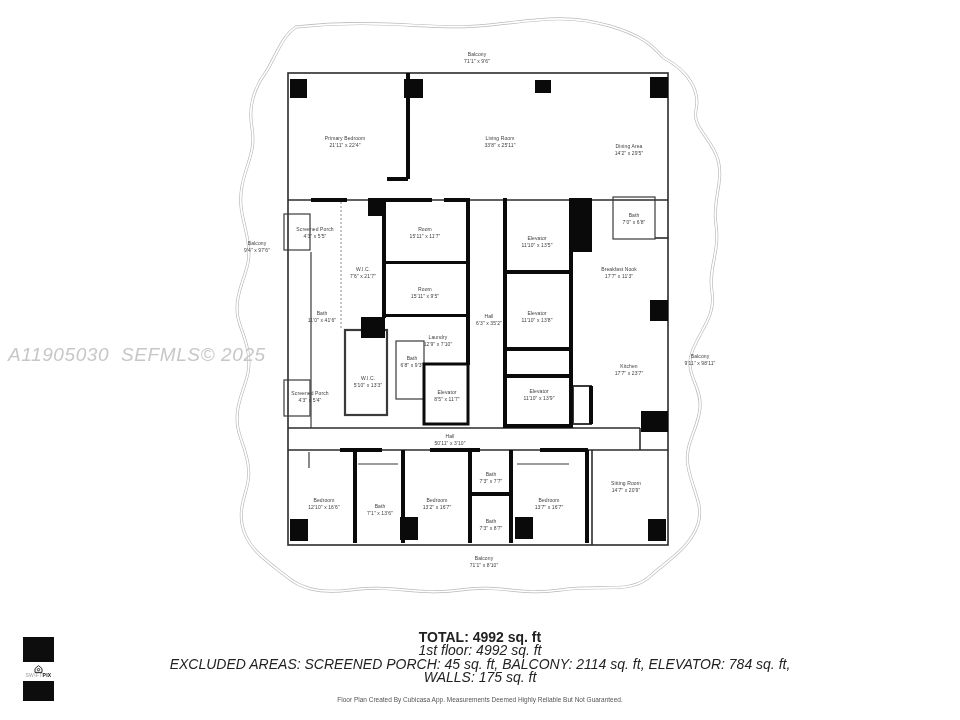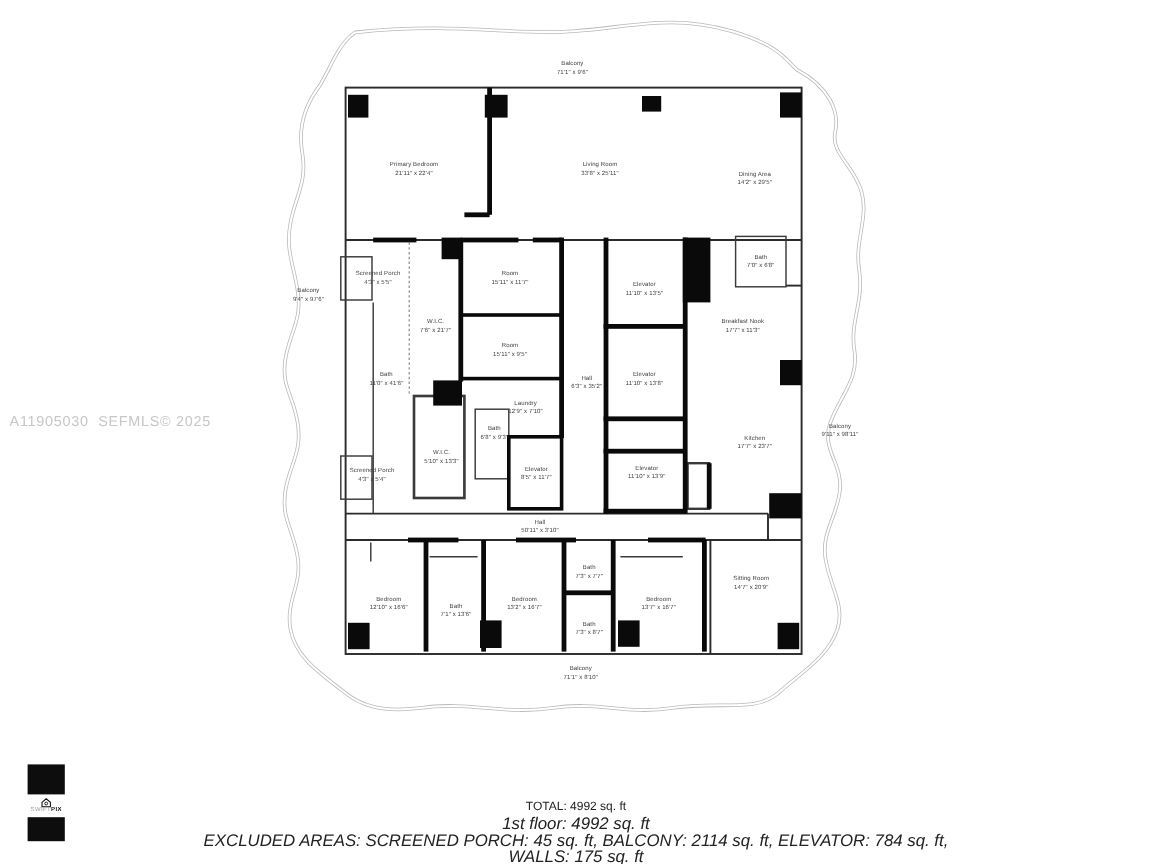--- a/index.html
+++ b/index.html
@@ -1,24 +1,24 @@
 <!DOCTYPE html>
 <html><head>
 <meta charset="utf-8">
 <style>
   html,body{margin:0;padding:0;background:#fff;}
   #page{position:relative;width:960px;height:720px;background:#ffffff;overflow:hidden;
         font-family:"Liberation Sans", sans-serif;}
   #plan-svg{position:absolute;left:0;top:0;}
   .room-label{position:absolute;transform:translate(-50%,-50%);text-align:center;
               font-size:5px;line-height:6.5px;color:#3d3d3d;white-space:nowrap;letter-spacing:0.1px;}
-  #watermark{position:absolute;left:8px;top:344px;font-size:12px;color:#c7c7c7;
-             letter-spacing:0.6px;white-space:pre;}
+  #watermark{position:absolute;left:8px;top:344px;font-size:19px;color:#c7c7c7;
+             letter-spacing:0.6px;white-space:pre;font-style:italic;}
   #footer{position:absolute;left:0;top:630px;width:960px;text-align:center;color:#222;}
-  #footer .ln-total{font-size:10px;font-weight:normal;line-height:14px;margin-top:36px;}
+  #footer .ln-total{font-size:14px;font-weight:bold;line-height:14px;}
   #footer .ln{font-size:14px;line-height:13.5px;font-style:italic;}
   #footer .ln-disclaimer{font-size:6.5px;color:#555;margin-top:11px;}
   #logo{position:absolute;left:23px;top:637px;width:31px;}
   .logo-block{width:31px;height:25px;background:#0d0d0d;}
   .logo-block.b2{height:20px;}
   .logo-mid{height:19px;display:flex;flex-direction:column;align-items:center;justify-content:center;}
   .logo-brand{font-size:5px;line-height:5px;letter-spacing:0.3px;color:#999;}
   .logo-brand b{color:#111;}
   .house-icon{display:block;}
 </style>

